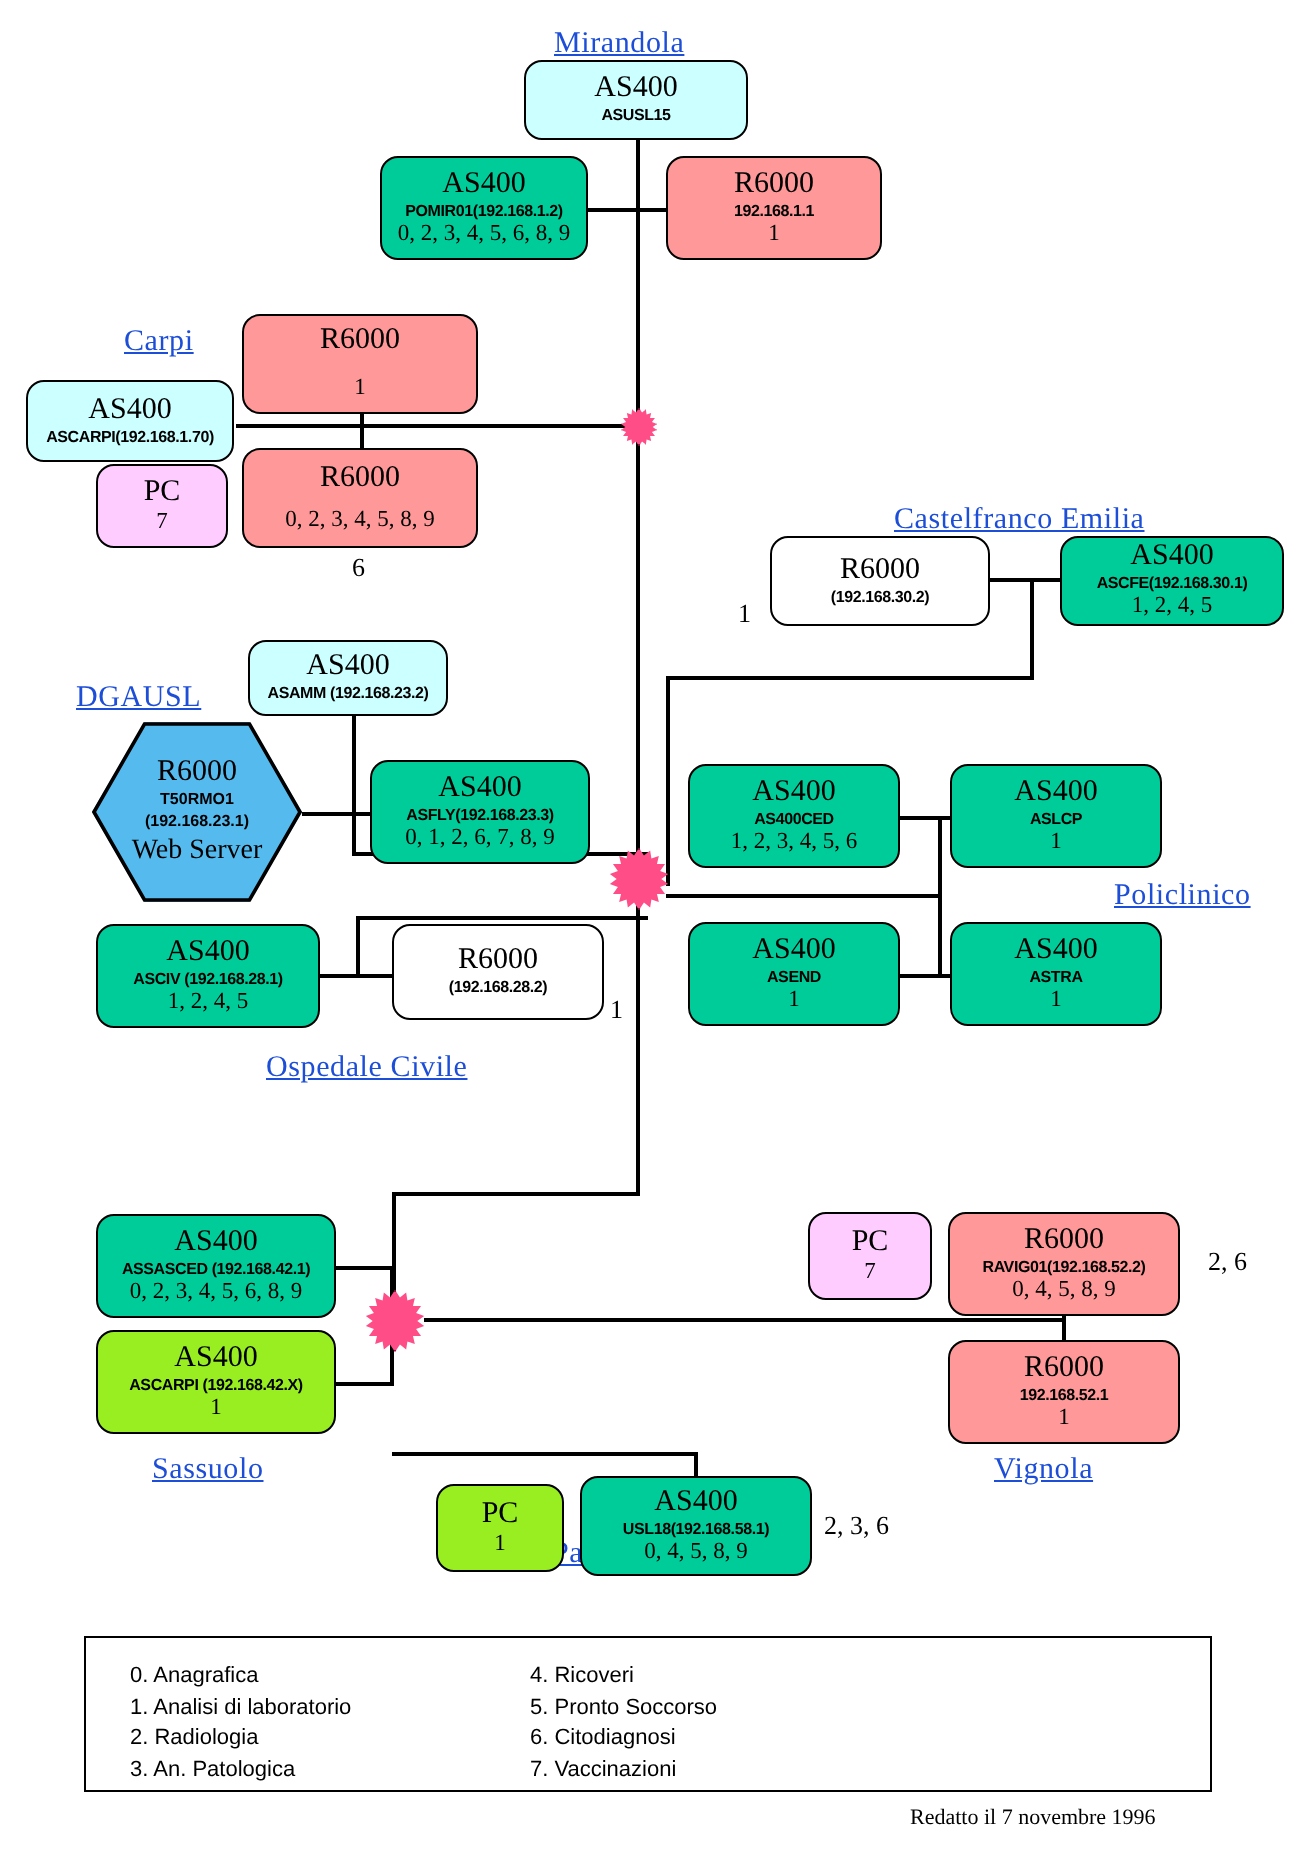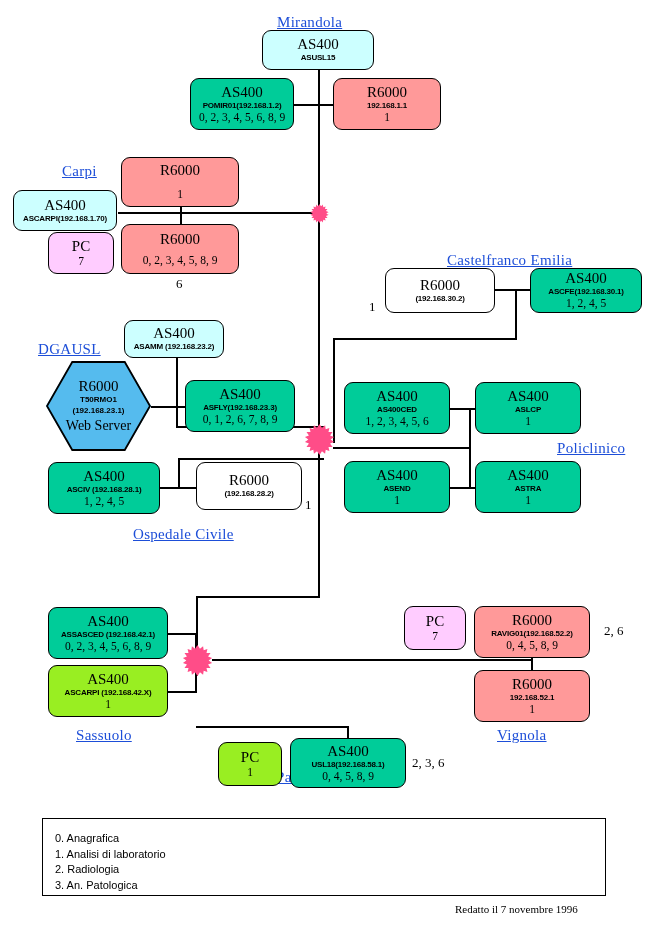--- a/index.html
+++ b/index.html
@@ -113,21 +113,21 @@
   }
   .legend-col{
     position:absolute;
     top:12px;
     font-family:"Liberation Sans", sans-serif;
     font-size:11px;
     line-height:15.5px;
     color:#000;
     white-space:nowrap;
   }
-  #lcol0{left:12px;}
+  #lcol0{left:22px;}
   #lcol1{left:222px;}
   #lcol2{left:413px;}
   #footnote{
     position:absolute;
     left:455px; top:903px;
     font-family:"Liberation Serif", serif;
     font-size:11px;
     color:#000;
     white-space:nowrap;
   }
@@ -345,17 +345,23 @@
   <div class="burst" style="left:304px;top:424px;width:29px;height:29px;"></div>
   <div class="burst" style="left:182px;top:645px;width:29px;height:29px;"></div>
 
   <div id="legend">
     <div class="legend-col" id="lcol0">
       <div>0. Anagrafica</div>
       <div>1. Analisi di laboratorio</div>
       <div>2. Radiologia</div>
       <div>3. An. Patologica</div>
     </div>
+    <div class="legend-col" id="lcol1">
+      <div>4. Ricoveri</div>
+      <div>5. Pronto Soccorso</div>
+      <div>6. Citodiagnosi</div>
+      <div>7. Vaccinazioni</div>
+    </div>
   </div>
 
   <div id="footnote">Redatto il 7 novembre 1996</div>
 
 </div>
 
 </body></html>

